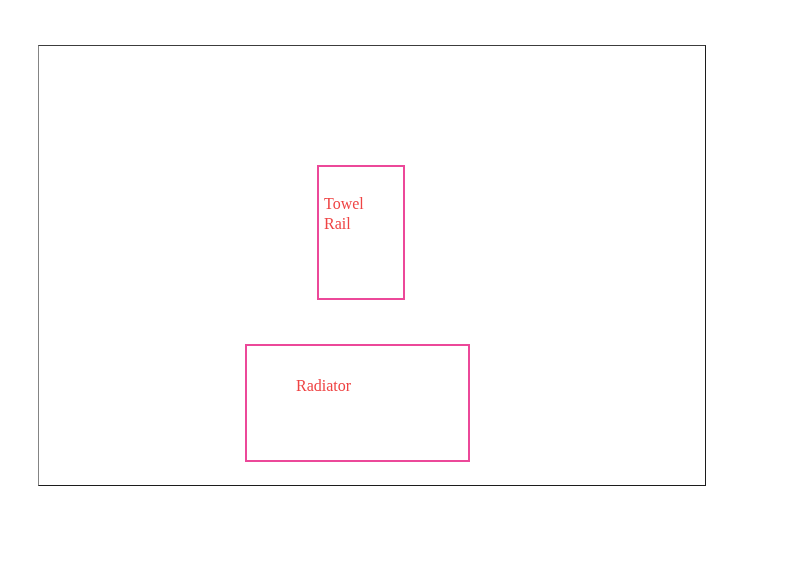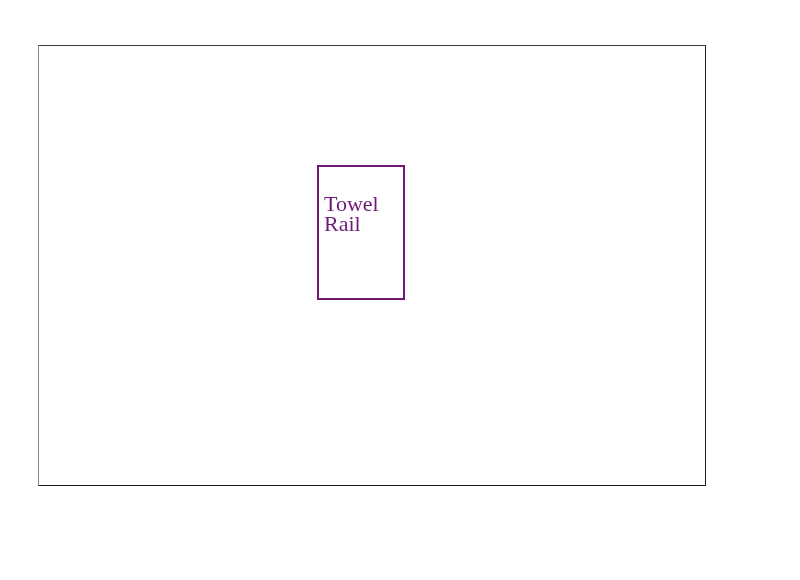--- a/index.html
+++ b/index.html
@@ -25,24 +25,24 @@
     box-sizing: border-box;
     background: #ffffff;
     border-top: 1px solid #3c3c3c;
     border-left: 1px solid #848484;
     border-right: 1px solid #1c1c1c;
     border-bottom: 1px solid #1c1c1c;
   }
   .box {
     position: absolute;
     box-sizing: border-box;
-    border: 2px solid #701a75;
+    border: 2px solid #ec4899;
     background: #ffffff;
-    color: #701a75;
-    font-size: 22px;
+    color: #ef4444;
+    font-size: 16px;
     line-height: 20px;
   }
   .towel-rail-box {
     left: 317px;
     top: 165px;
     width: 88px;
     height: 135px;
     padding: 27px 0 0 5px;
   }
   .towel-rail-box .label {
@@ -64,14 +64,17 @@
 <body>
 
 <div class="canvas">
 
   <div class="room-outline"></div>
 
   <div class="box towel-rail-box">
     <span class="label">Towel Rail</span>
   </div>
 
+  <div class="box radiator-box">
+    <span class="label">Radiator</span>
+  </div>
 
 </div>
 
 </body></html>

